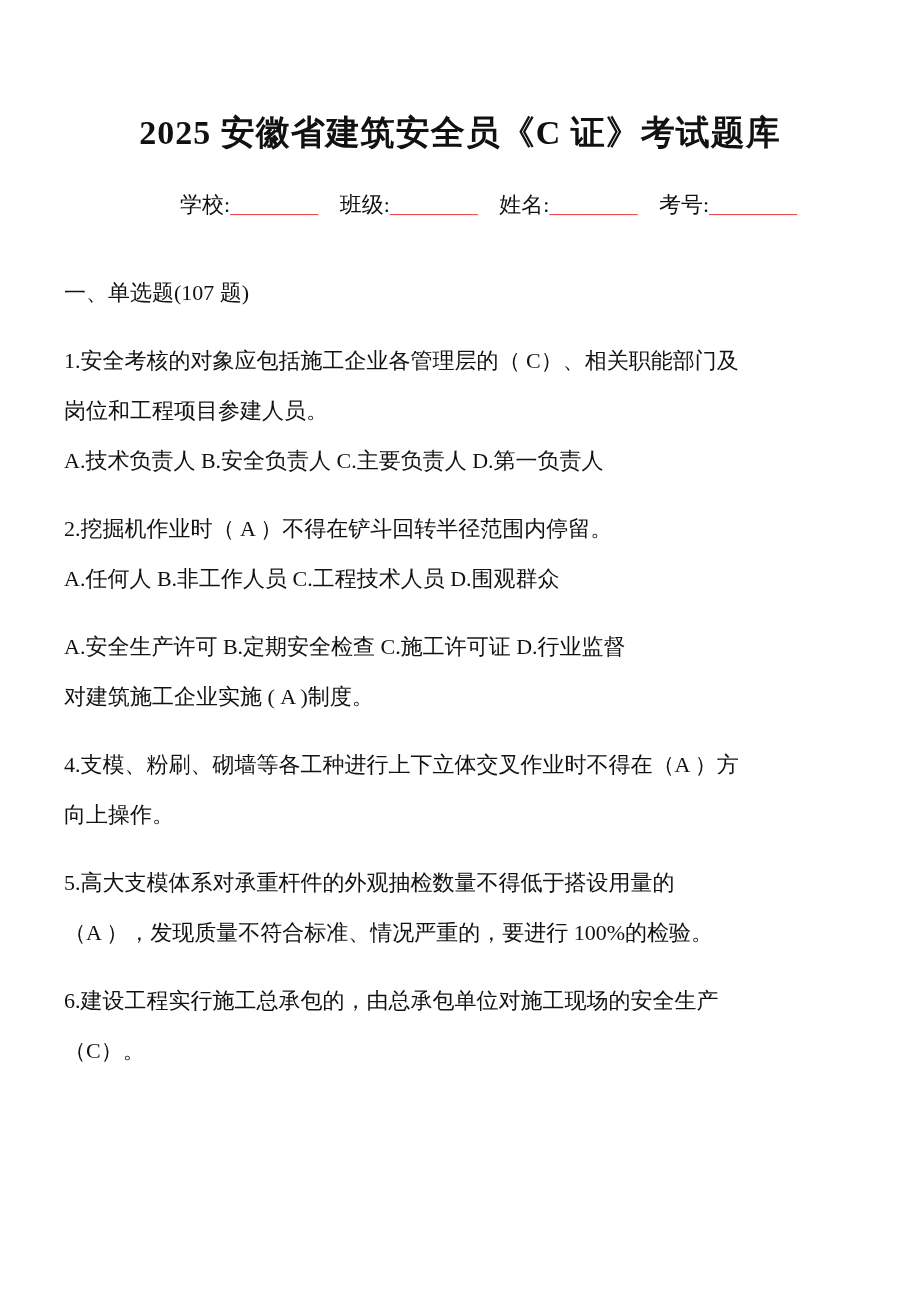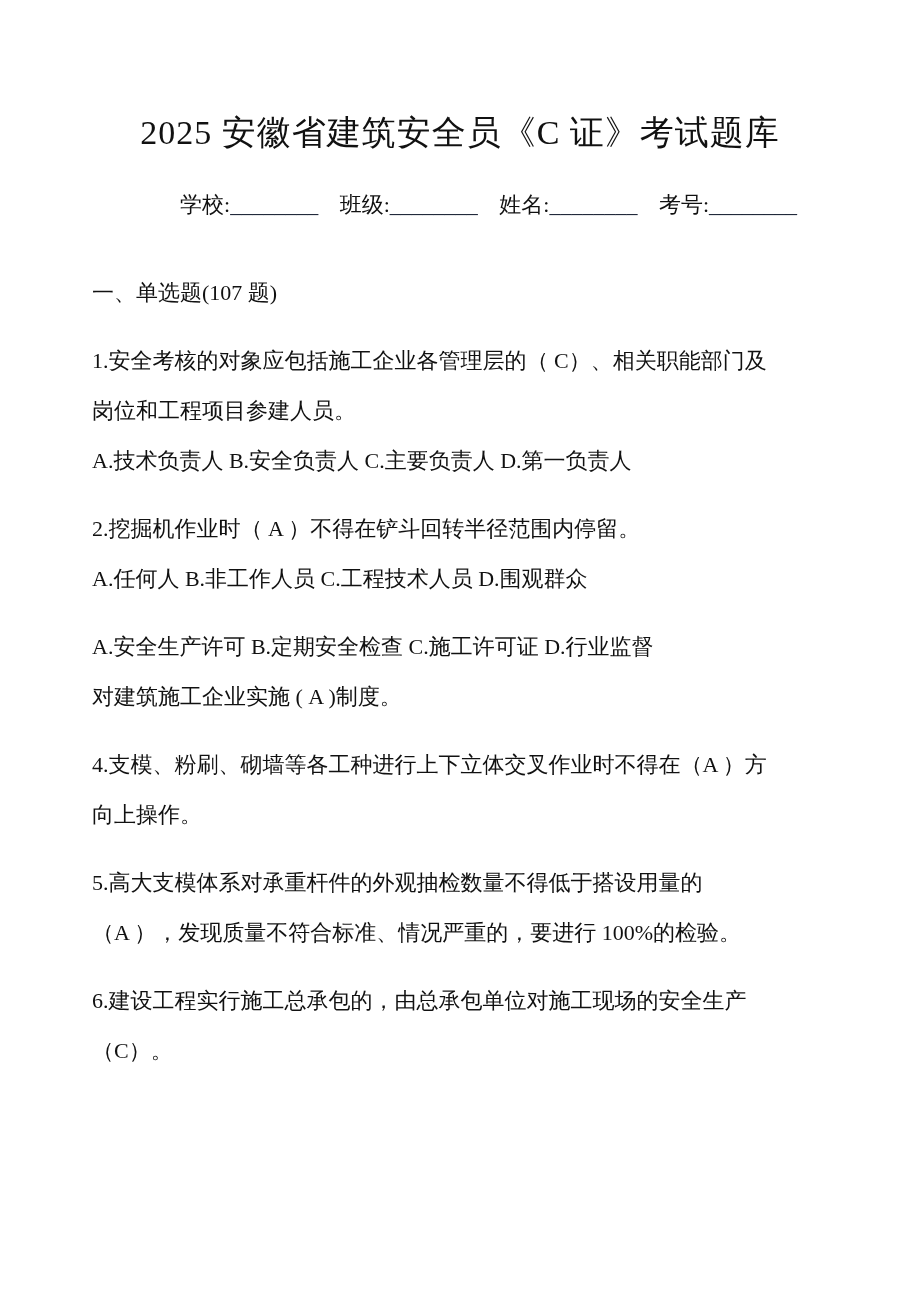--- a/index.html
+++ b/index.html
@@ -18,43 +18,43 @@
     position: relative;
     width: 920px;
     height: 1302px;
     background: #ffffff;
   }
   .doc-title {
     margin: 0;
     padding-top: 110px;
     text-align: center;
     font-size: 34px;
-    font-weight: normal;
+    font-weight: bold;
     line-height: 46px;
     letter-spacing: 1px;
     white-space: nowrap;
   }
   .form-line {
     margin-top: 32px;
     padding-left: 180px;
     font-size: 22px;
     line-height: 34px;
     white-space: nowrap;
   }
   .form-field {
     display: inline-block;
     margin-right: 16px;
   }
   .form-field .blank {
-    color: #0f172a;
+    color: #ef4444;
     letter-spacing: 0px;
   }
   .body-text {
     margin-top: 46px;
-    padding-left: 92px;
+    padding-left: 64px;
     padding-right: 100px;
     font-size: 22px;
   }
   .line {
     line-height: 50px;
     white-space: nowrap;
   }
   .section-heading {
     font-weight: normal;
   }

